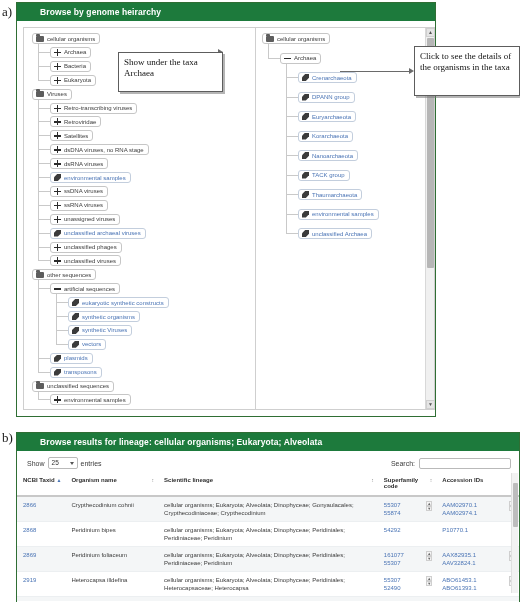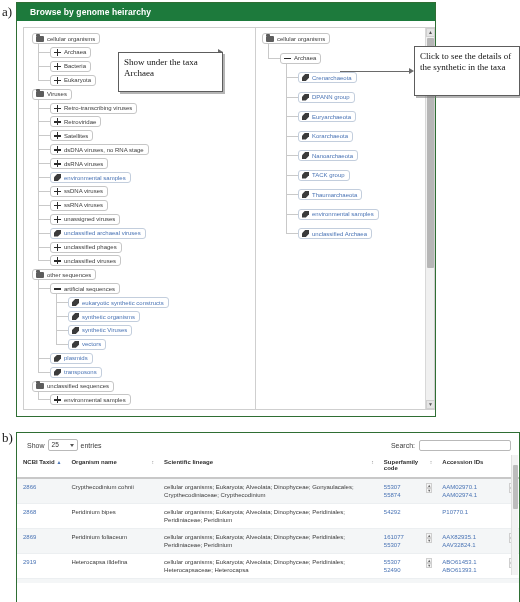--- a/index.html
+++ b/index.html
@@ -26,21 +26,21 @@
     position:absolute;
     background:#ffffff;
     border:1px solid #2f6e34;
     box-sizing:border-box;
   }
   .card-header{
     background:#1d7a3c;
     color:#ffffff;
     font-size:8.5px;
     font-weight:bold;
-    padding:4px 13px;
+    padding:4px 23px;
     letter-spacing:.1px;
     white-space:nowrap;
     overflow:hidden;
   }
   .card-body{
     background:#ffffff;
     box-sizing:border-box;
   }
 
   
@@ -455,23 +455,24 @@
 
   </div>
 </div>
 
 <div class="arrowline" id="arr1" style="left:120px;top:52px;width:100px;"></div>
 <div class="arrowhead right" id="arr1h" style="left:218px;top:49px;"></div>
 <div class="callout" id="callout-left">Show under the taxa Archaea</div>
 
 <div class="arrowline" id="arr2" style="left:340px;top:71px;width:72px;"></div>
 <div class="arrowhead right" id="arr2h" style="left:409px;top:68px;"></div>
-<div class="callout" id="callout-right">Click to see the details of the synthetic in the taxa</div>
+<div class="callout" id="callout-right">Click to see the details of the organisms in the taxa</div>
 
 <div class="card" id="panel-b">
+  <div class="card-header">Browse results for lineage: cellular organisms; Eukaryota; Alveolata</div>
   <div class="card-body">
 
     <div class="dt-controls">
       <div class="dt-length">
         <span>Show</span>
         <span class="dt-select">25</span>
         <span>entries</span>
       </div>
       <div class="dt-filter">
         <span>Search:</span>

